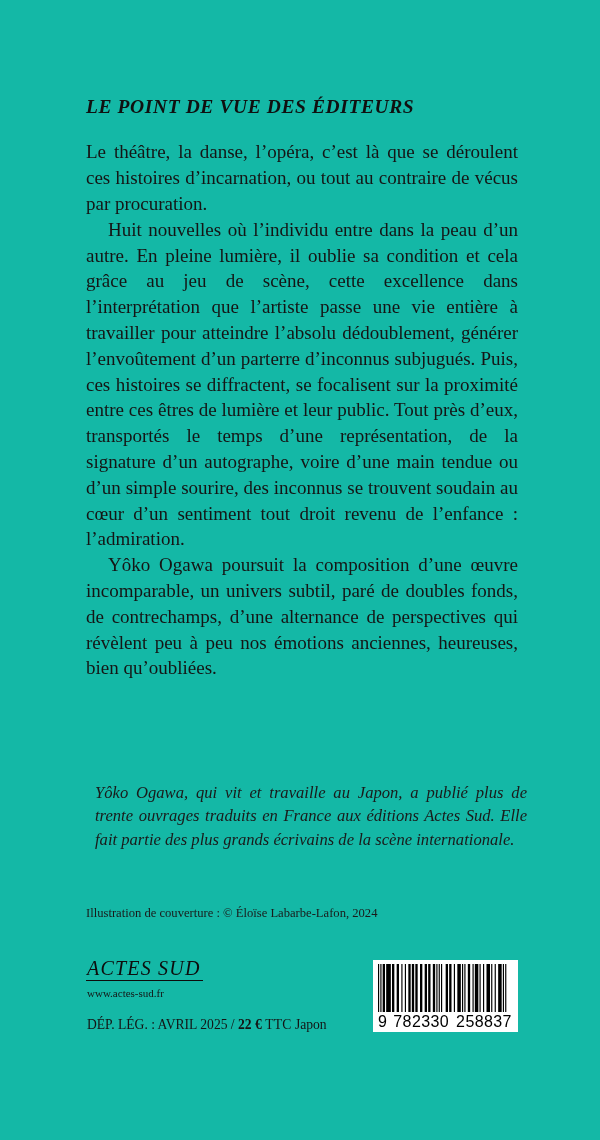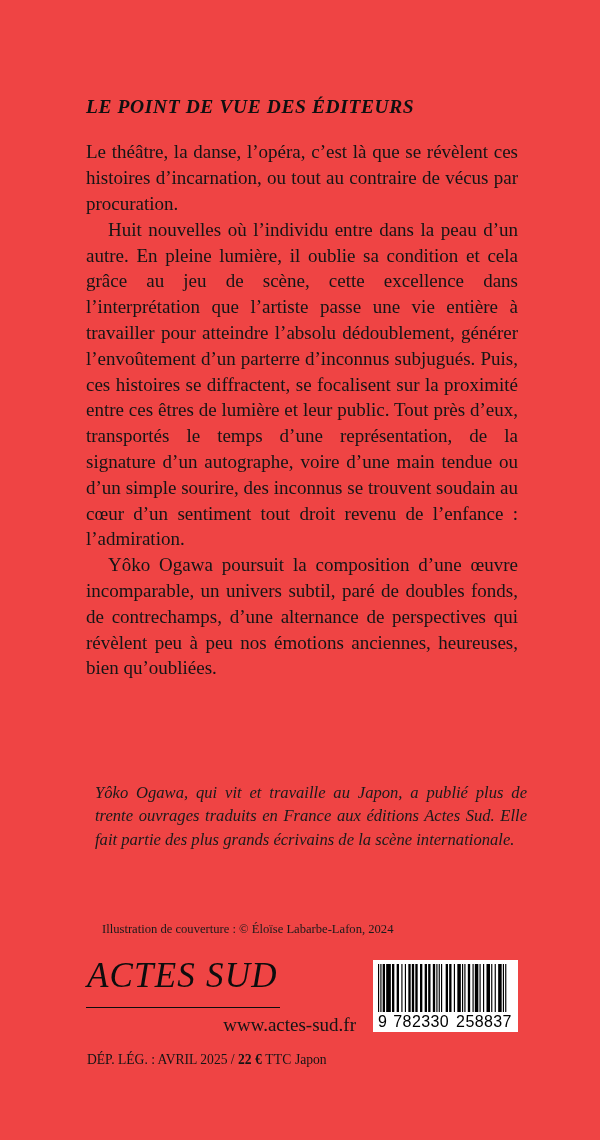--- a/index.html
+++ b/index.html
@@ -16,21 +16,21 @@
     font-family: "Liberation Serif", "DejaVu Serif", serif;
     color: #151515;
     -webkit-font-smoothing: antialiased;
   }
 
   .page {
     position: absolute;
     left: 0; top: 0;
     width: 600px;
     height: 1140px;
-    background: #ef4444;
+    background: #14b8a6;
   }
 
   
   .column {
     position: absolute;
     left: 86px;
     top: 96px;
     width: 432px;
   }
 
@@ -72,21 +72,21 @@
   }
 
   
   .credit {
     position: absolute;
     left: 86px;
     top: 905px;
     width: 432px;
     font-size: 12.6px;
     line-height: 16px;
-    margin: 16px;
+    margin: 0;
     color: #1a1a1a;
     white-space: nowrap;
   }
 
   
   .footer {
     position: absolute;
     left: 86px;
     top: 958px;
     width: 432px;
@@ -96,36 +96,35 @@
   .imprint-block {
     position: absolute;
     left: 0;
     top: 0;
     width: 270px;
   }
 
   .imprint-logo {
     font-style: italic;
     font-weight: 400;
-    font-size: 35px;
+    font-size: 20px;
     letter-spacing: 1.2px;
     line-height: 1;
     margin: 0;
     color: #0d0d0d;
     border-bottom: 1.4px solid #0d0d0d;
     display: inline-block;
-    padding: 0 2px 14px 1px;
+    padding: 0 2px 2px 1px;
   }
 
   .imprint-url {
-    font-size: 19px;
+    font-size: 11px;
     line-height: 1;
     margin: 7px 0 5px 1px;
     color: #141414;
-    text-align: right;
   }
 
   .legal-line {
     font-size: 13.6px;
     line-height: 1;
     margin: 19px 0 0 1px;
     color: #141414;
     white-space: nowrap;
   }
   .legal-line .price {
@@ -172,21 +171,21 @@
   }
 </style>
 </head>
 <body>
 
 <div class="page">
 
   <div class="column">
     <h1 class="editors-heading">LE POINT DE VUE DES ÉDITEURS</h1>
 
-    <p class="blurb">Le théâtre, la danse, l’opéra, c’est là que se révèlent ces histoires d’incarnation, ou tout au contraire de vécus par procuration.</p>
+    <p class="blurb">Le théâtre, la danse, l’opéra, c’est là que se déroulent ces histoires d’incarnation, ou tout au contraire de vécus par procuration.</p>
 
     <p class="blurb">Huit nouvelles où l’individu entre dans la peau d’un autre. En pleine lumière, il oublie sa condition et cela grâce au jeu de scène, cette excellence dans l’interprétation que l’artiste passe une vie entière à travailler pour atteindre l’absolu dédoublement, générer l’envoûtement d’un parterre d’inconnus subjugués. Puis, ces histoires se diffractent, se focalisent sur la proximité entre ces êtres de lumière et leur public. Tout près d’eux, transportés le temps d’une représentation, de la signature d’un autographe, voire d’une main tendue ou d’un simple sourire, des inconnus se trouvent soudain au cœur d’un sentiment tout droit revenu de l’enfance : l’admiration.</p>
 
     <p class="blurb">Yôko Ogawa poursuit la composition d’une œuvre incomparable, un univers subtil, paré de doubles fonds, de contrechamps, d’une alternance de perspectives qui révèlent peu à peu nos émotions anciennes, heureuses, bien qu’oubliées.</p>
   </div>
 
   <p class="bio">Yôko Ogawa, qui vit et travaille au Japon, a publié plus de trente ouvrages traduits en France aux éditions Actes Sud. Elle fait partie des plus grands écrivains de la scène internationale.</p>
 
   <p class="credit">Illustration de couverture : © Éloïse Labarbe-Lafon, 2024</p>
 

